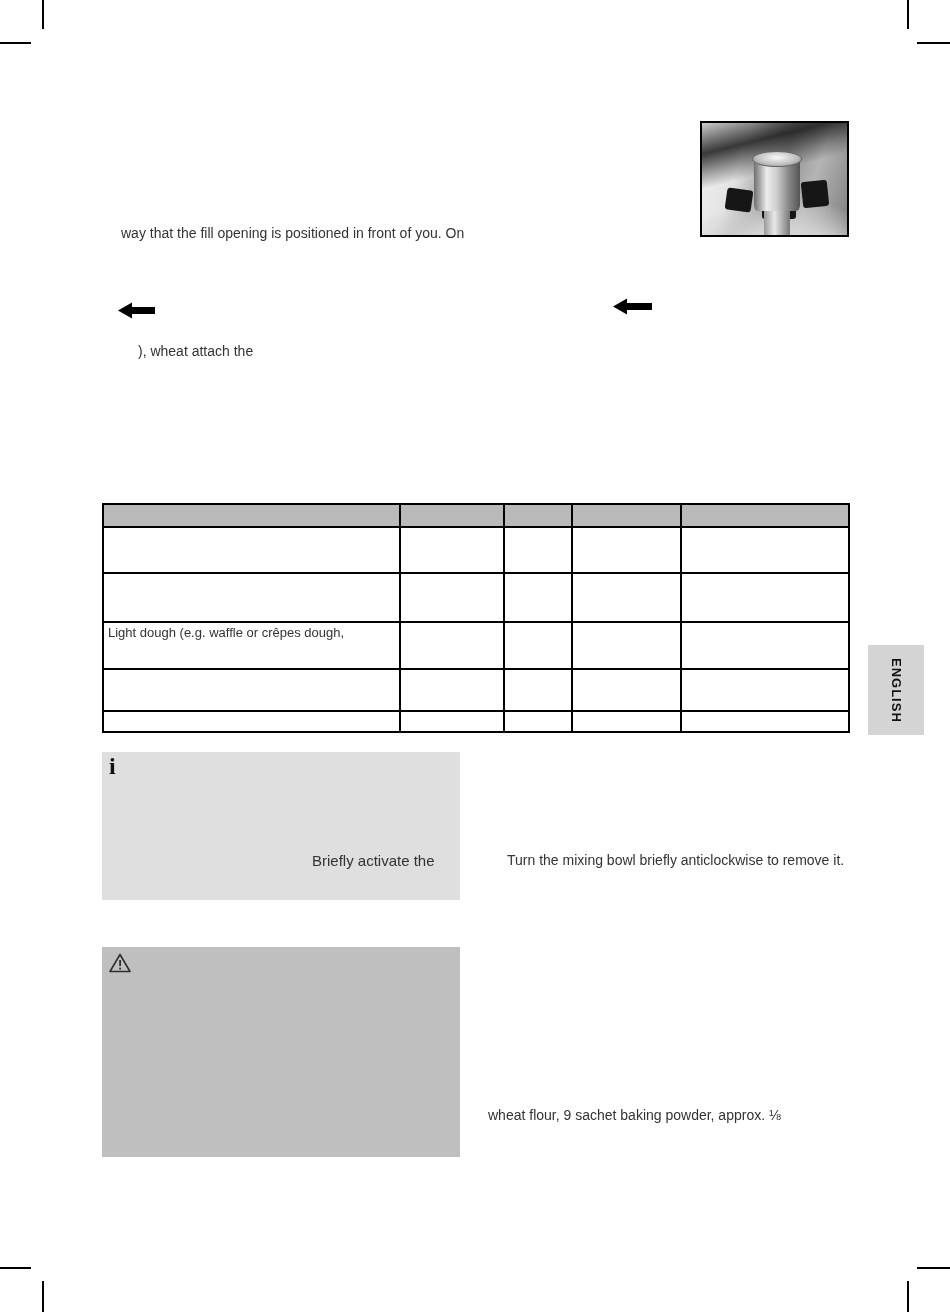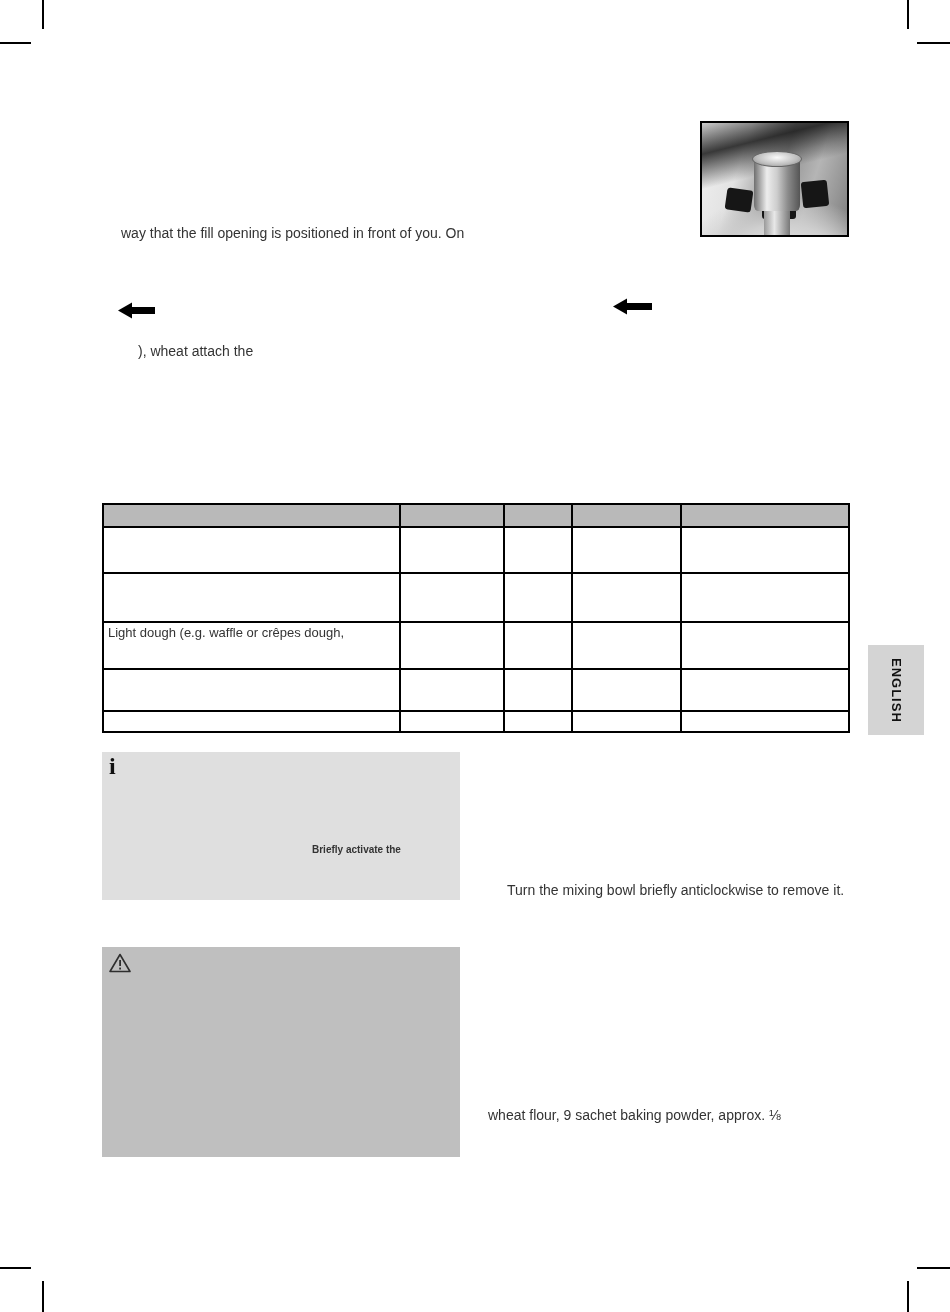--- a/index.html
+++ b/index.html
@@ -76,21 +76,21 @@
   .warning-box{
     left:102px;top:947px;width:358px;height:210px;
     background:var(--warning-box-bg,#bfbfbf);
   }
   .info-glyph{
     position:absolute;left:7px;top:2px;
     font-family:"Liberation Serif", serif;
     font-weight:bold;font-size:24px;color:#111;line-height:1;
   }
   .warn-glyph{position:absolute;left:7px;top:6px;}
-  .box-note{position:absolute;left:210px;top:92px;font-size:10px;white-space:nowrap;font-weight:bold;}
+  .box-note{position:absolute;left:210px;top:100px;font-size:15px;white-space:nowrap;}
 
   
   .lang-tab{
     left:868px;top:645px;width:56px;height:90px;
     background:var(--language-tab-bg,#d4d4d4);
     display:flex;align-items:center;justify-content:center;
   }
   .lang-tab span{
     writing-mode:vertical-rl;
     font-size:13px;font-weight:bold;letter-spacing:1px;color:#111;
@@ -188,21 +188,21 @@
       <td></td>
     </tr>
   </tbody>
     </table>
 
   <div class="abs info-box">
     <span class="info-glyph">i</span>
     <span class="box-note">Briefly activate the</span>
   </div>
 
-  <div class="abs body-text" style="left:507px;top:851px;margin-top:30px;">Turn the mixing bowl briefly anticlockwise to remove it.</div>
+  <div class="abs body-text" style="left:507px;top:851px;">Turn the mixing bowl briefly anticlockwise to remove it.</div>
 
   <div class="abs warning-box">
     <span class="warn-glyph">
       <svg width="22" height="20" viewBox="0 0 22 20">
         <polygon points="11,1.5 21,18.5 1,18.5" fill="none" stroke="#2e2e2e" stroke-width="1.6" stroke-linejoin="round"></polygon>
         <rect x="10.2" y="7" width="1.8" height="6" fill="#2e2e2e"></rect>
         <rect x="10.2" y="14.6" width="1.8" height="1.9" fill="#2e2e2e"></rect>
       </svg>
     </span>
   </div>

